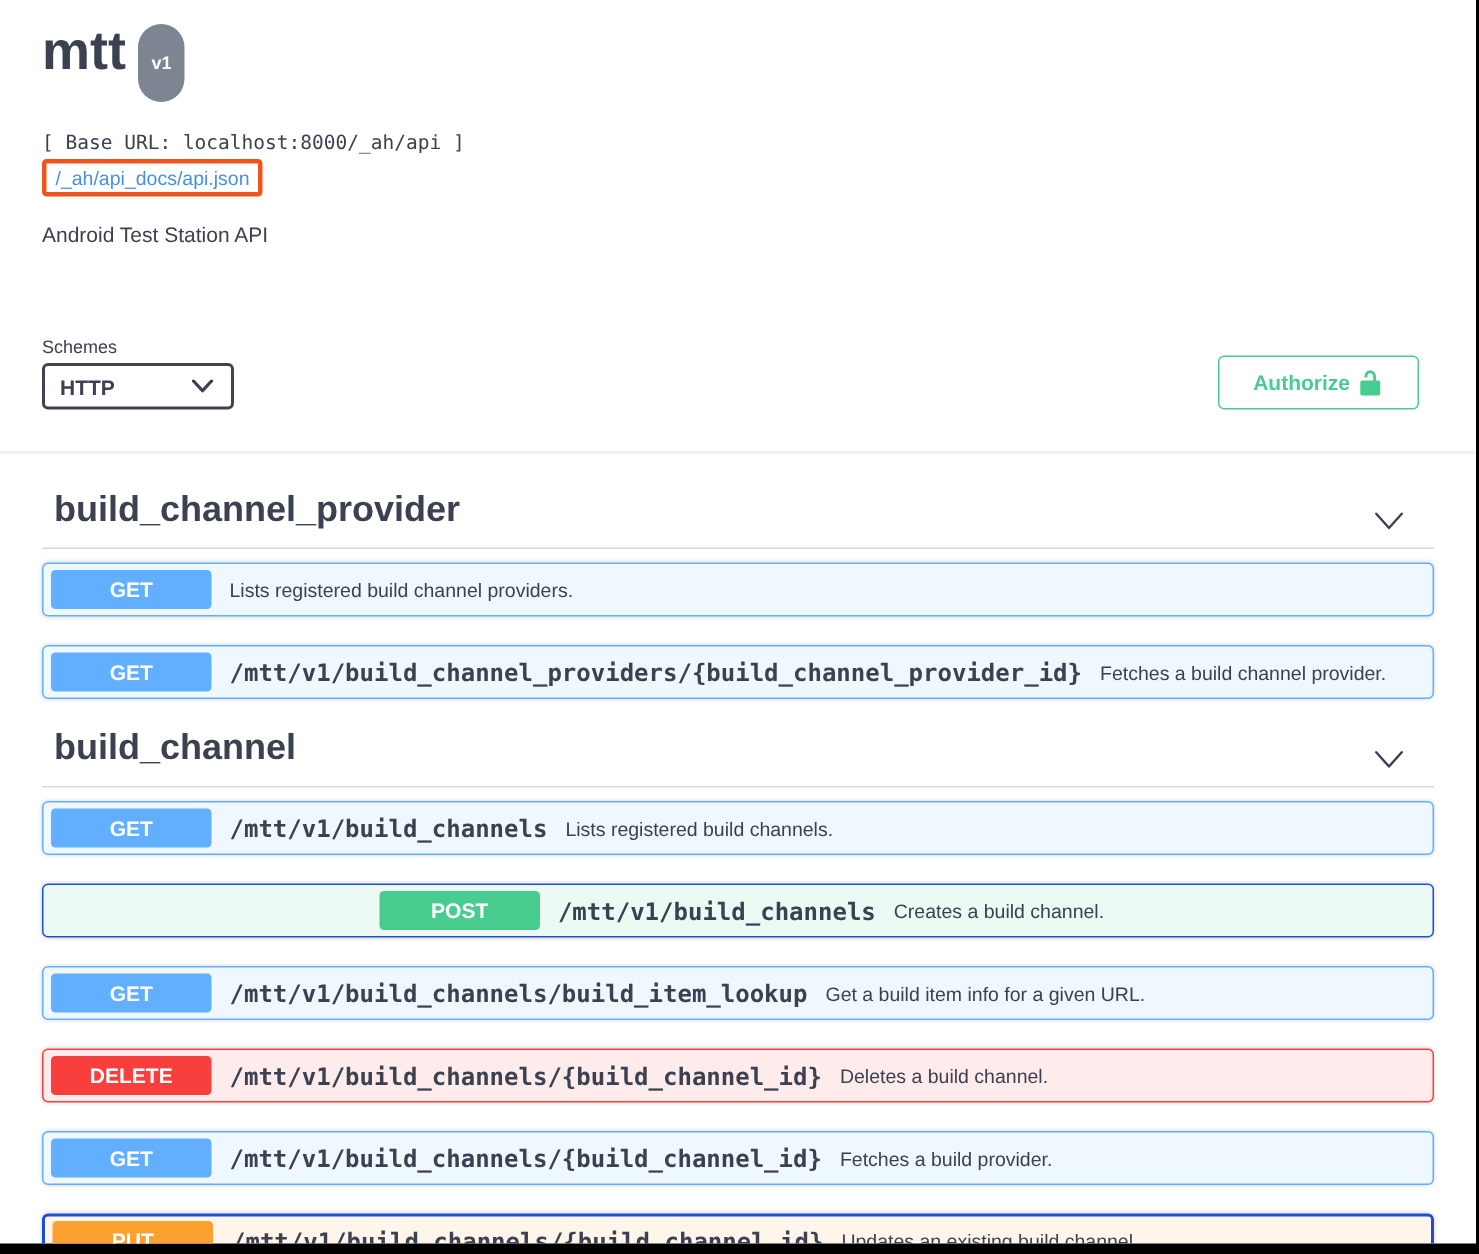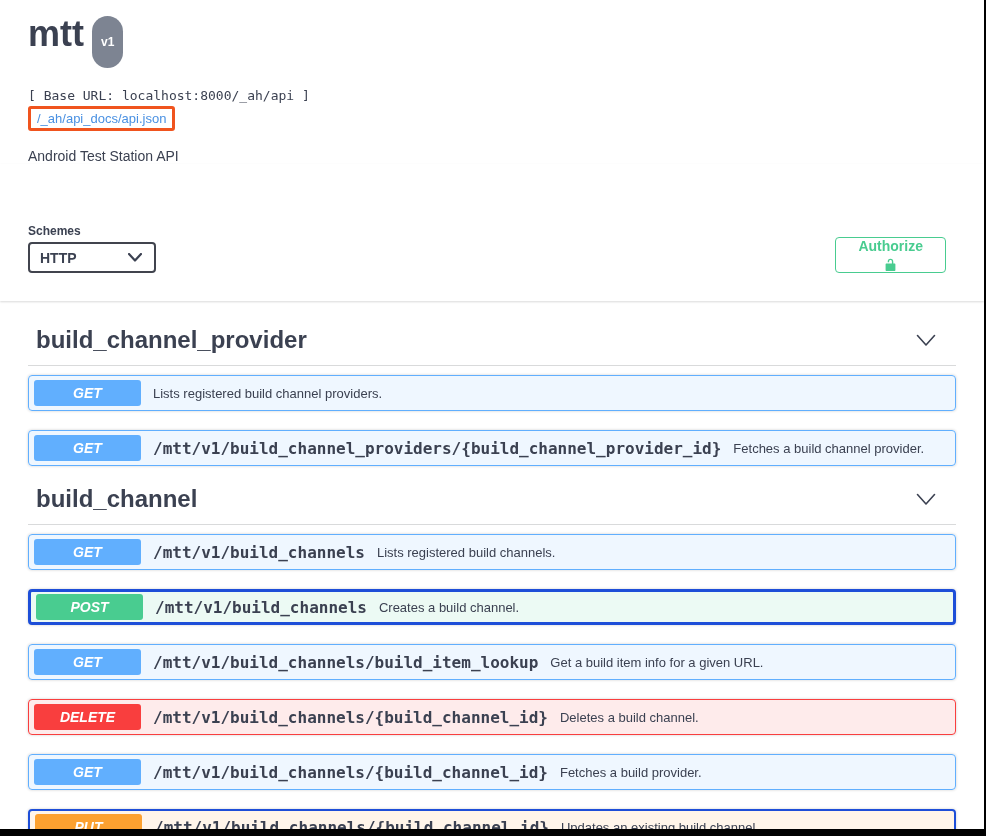--- a/index.html
+++ b/index.html
@@ -41,46 +41,45 @@
   .description { font-size: 14px; color: #3b4151; margin-top: 17px; }
 
   
   .scheme-container {
     padding: 60px 38px 28px 28px;
     background: #fff;
     box-shadow: 0 1px 2px 0 rgba(0,0,0,.15);
     display: flex; justify-content: space-between; align-items: flex-end;
   }
   .schemes-label {
-    display: block; font-size: 12px; font-weight: bold; color: #3b4151;
+    display: block; font-size: 12px; font-weight: normal; color: #3b4151;
     margin-bottom: 4px;
   }
   .scheme-select {
     width: 128px; height: 31px;
     border: 2px solid #41444e; border-radius: 4px;
     display: flex; align-items: center; justify-content: space-between;
     padding: 0 12px 0 10px;
     font-size: 14px; font-weight: bold; color: #3b4151;
     cursor: pointer; background: #fff;
   }
   .authorize-btn {
     background: #fff;
     border: 1.5px solid #49cc90; border-radius: 4px;
     color: #49cc90; font-weight: bold; font-size: 14px;
     font-family: "Liberation Sans", sans-serif;
     height: 36px; padding: 0 22px;
     display: flex; align-items: center; gap: 4px;
     cursor: pointer;
-    flex-direction: column;
   }
 
   
   .main { padding: 0 28px 10px 28px; }
   .tag-header {
-    display: flex; justify-content: space-between; align-items: center;
+    display: flex; justify-content: space-between; align-items: flex-end;
     font-size: 24px; font-weight: bold; color: #3b4151;
     padding: 0 20px 11px 8px;
     border-bottom: 1px solid #d9dadb;
     cursor: pointer;
   }
   .tag-header.first { margin-top: 25px; }
   .tag-header.second { margin-top: 7px; }
   .ops { padding-top: 9px; }
 
   .opblock {
@@ -89,34 +88,33 @@
     display: flex; align-items: center;
     box-shadow: 0 0 3px rgba(0,0,0,.19);
     cursor: pointer;
   }
   .opblock .method-badge {
     width: 107px; height: 26px; margin-left: 5px;
     border-radius: 3px;
     color: #fff; font-size: 14px; font-weight: bold;
     display: flex; align-items: center; justify-content: center;
     flex: 0 0 auto;
-    font-style: italic;
   }
   .opblock .op-path {
     font-family: "DejaVu Sans Mono", monospace;
     font-size: 16px; font-weight: bold; color: #3b4151;
     margin-left: 12px; white-space: nowrap;
   }
   .opblock .op-summary {
     font-size: 13px; color: #3b4151; margin-left: 12px; white-space: nowrap;
   }
 
   .opblock.get    { background: rgba(97,175,254,.1);  border: 1px solid #61affe; }
   .opblock.get    .method-badge { background: #61affe; }
-  .opblock.post   { background: rgba(73,204,144,.1);  border: 3px solid #1d4ed8; }
+  .opblock.post   { background: rgba(73,204,144,.1);  border: 1px solid #1d4ed8; justify-content: center; }
   .opblock.post   .method-badge { background: #49cc90; }
   .opblock.delete { background: rgba(249,62,62,.1);   border: 1px solid #f93e3e; }
   .opblock.delete .method-badge { background: #f93e3e; }
   .opblock.put    { background: rgba(252,161,48,.1);  border: 2px solid #1d4ed8; }
   .opblock.put    .method-badge { background: #fca130; }
 
   .chev { flex: 0 0 auto; }
 </style>
 </head>
 <body>

